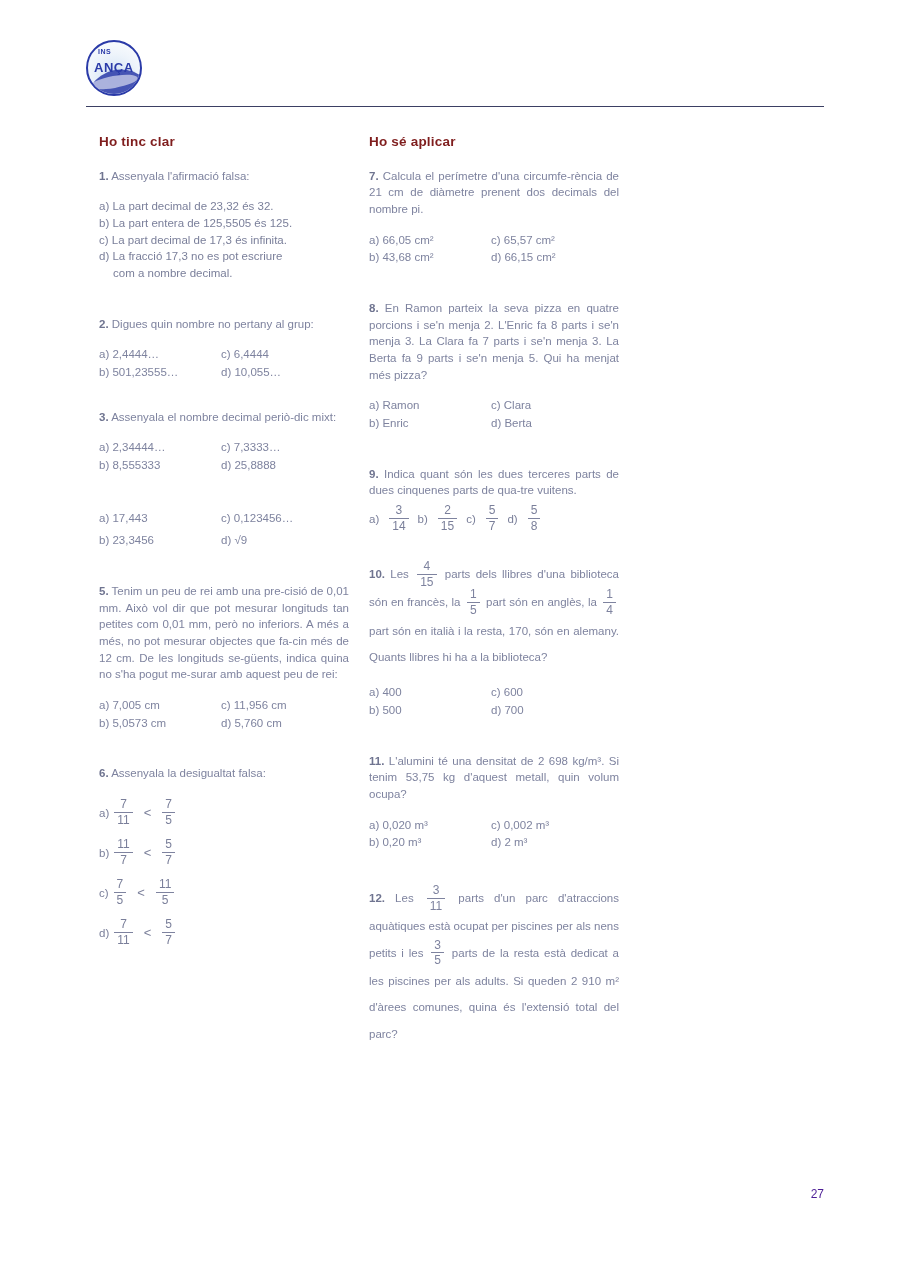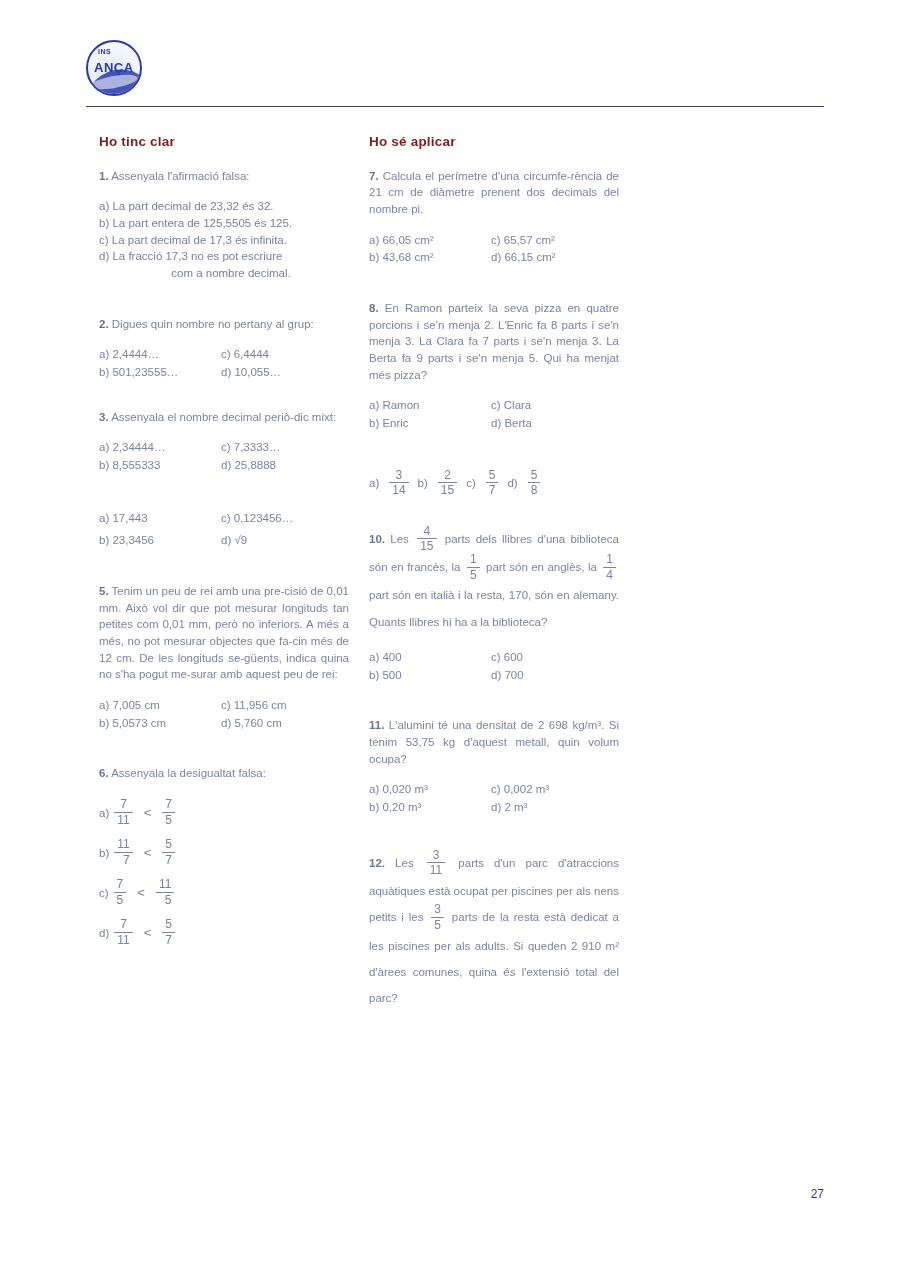--- a/index.html
+++ b/index.html
@@ -125,21 +125,20 @@
     display: flex;
     margin-bottom: 1px;
   }
   .opt {
     color: #7e839f;
   }
   .opt-a { width: 122px; }
   .opt-c { width: 122px; }
   .opt-indent {
     padding-left: 14px;
-    text-align: center;
   }
   .spacer-8 { height: 8px; }
   .spacer-14 { height: 14px; }
   .spacer-20 { height: 20px; }
   
   .frac {
     display: inline-block;
     vertical-align: middle;
     text-align: center;
     margin: 0 3px;
@@ -150,21 +149,20 @@
   .frac .num {
     display: block;
     padding: 0 3px 1px 3px;
     font-size: 12px;
   }
   .frac .den {
     display: block;
     border-top: 1px solid #7e839f;
     padding: 1px 3px 0 3px;
     font-size: 12px;
-    text-align: right;
   }
   .frac-line {
     display: flex;
     align-items: center;
     margin-bottom: 6px;
     min-height: 34px;
   }
   .frac-label {
     margin-right: 2px;
   }
@@ -400,20 +398,24 @@
         <div class="opt-row">
           <span class="opt opt-a">b) Enric</span>
           <span class="opt opt-c">d) Berta</span>
         </div>
       </div>
     </div>
 
     <div class="spacer-20"></div>
 
     <div class="q">
+      <p class="q-text">
+        <span class="q-num">9.</span>
+        <span>Indica quant són les dues terceres parts de dues cinquenes parts de qua-tre vuitens.</span>
+      </p>
       <div class="q9-fracs">
         <span class="lbl">a)</span>
         <span class="frac">
             <span class="num">3</span>
             <span class="den">14</span>
           </span>
         <span class="lbl">b)</span>
         <span class="frac">
             <span class="num">2</span>
             <span class="den">15</span>

